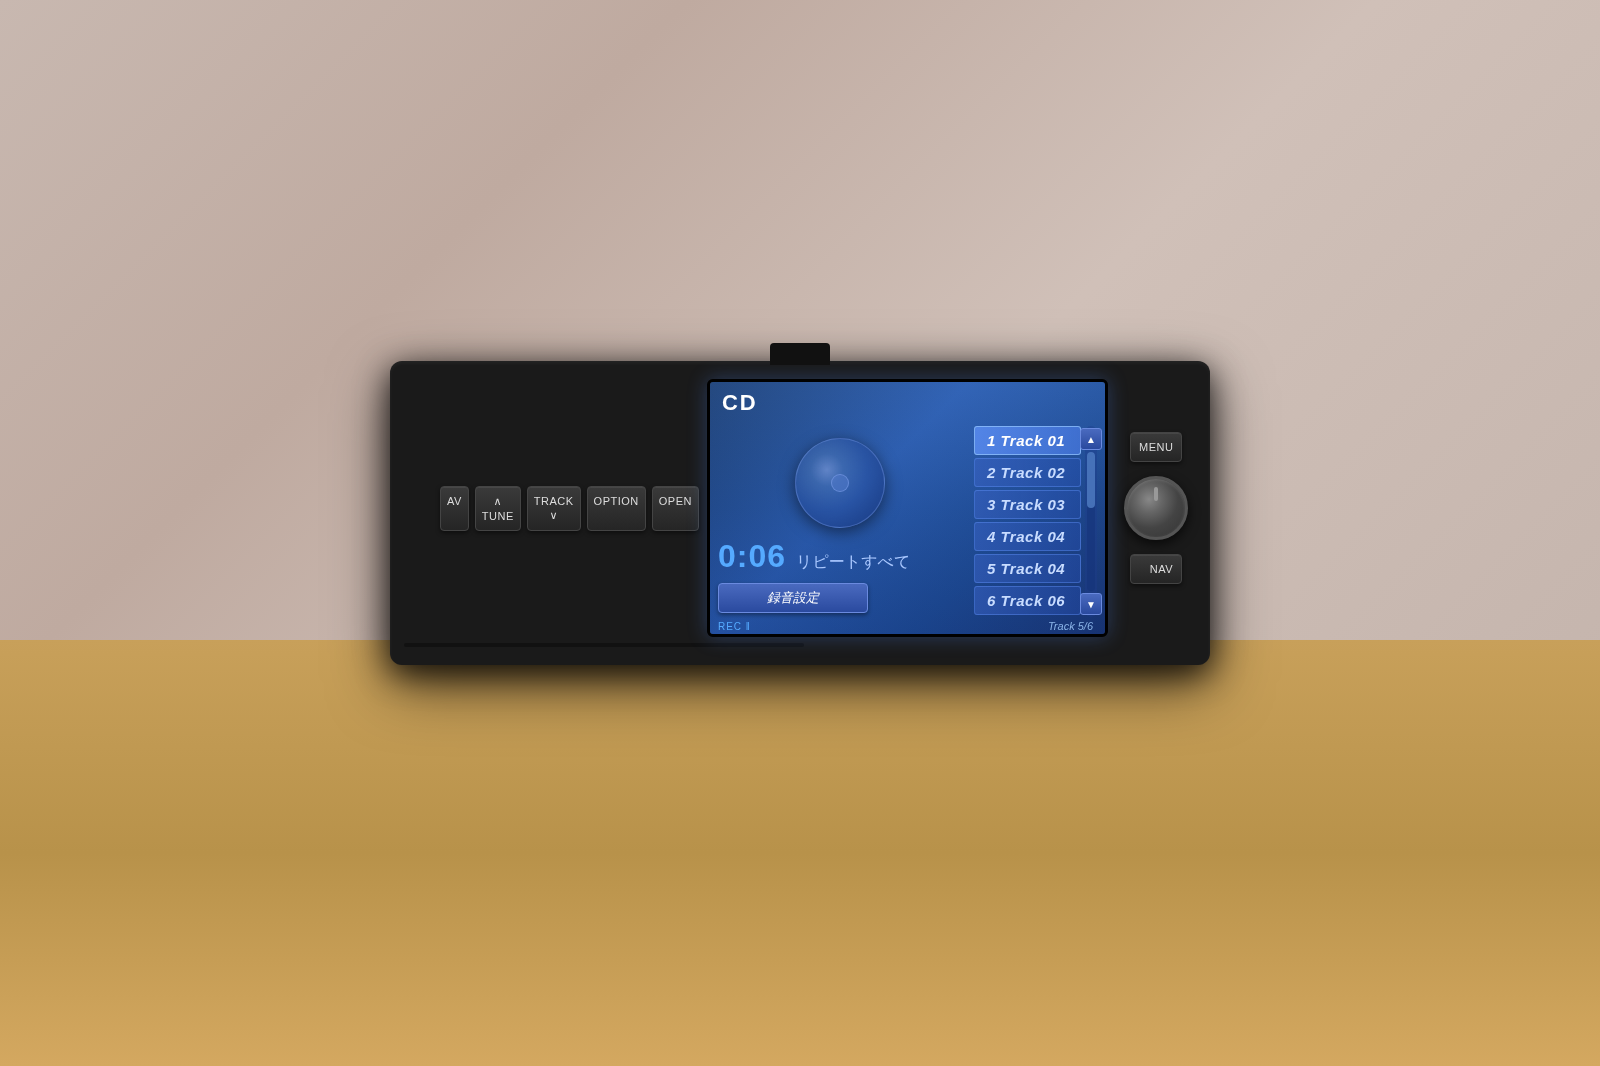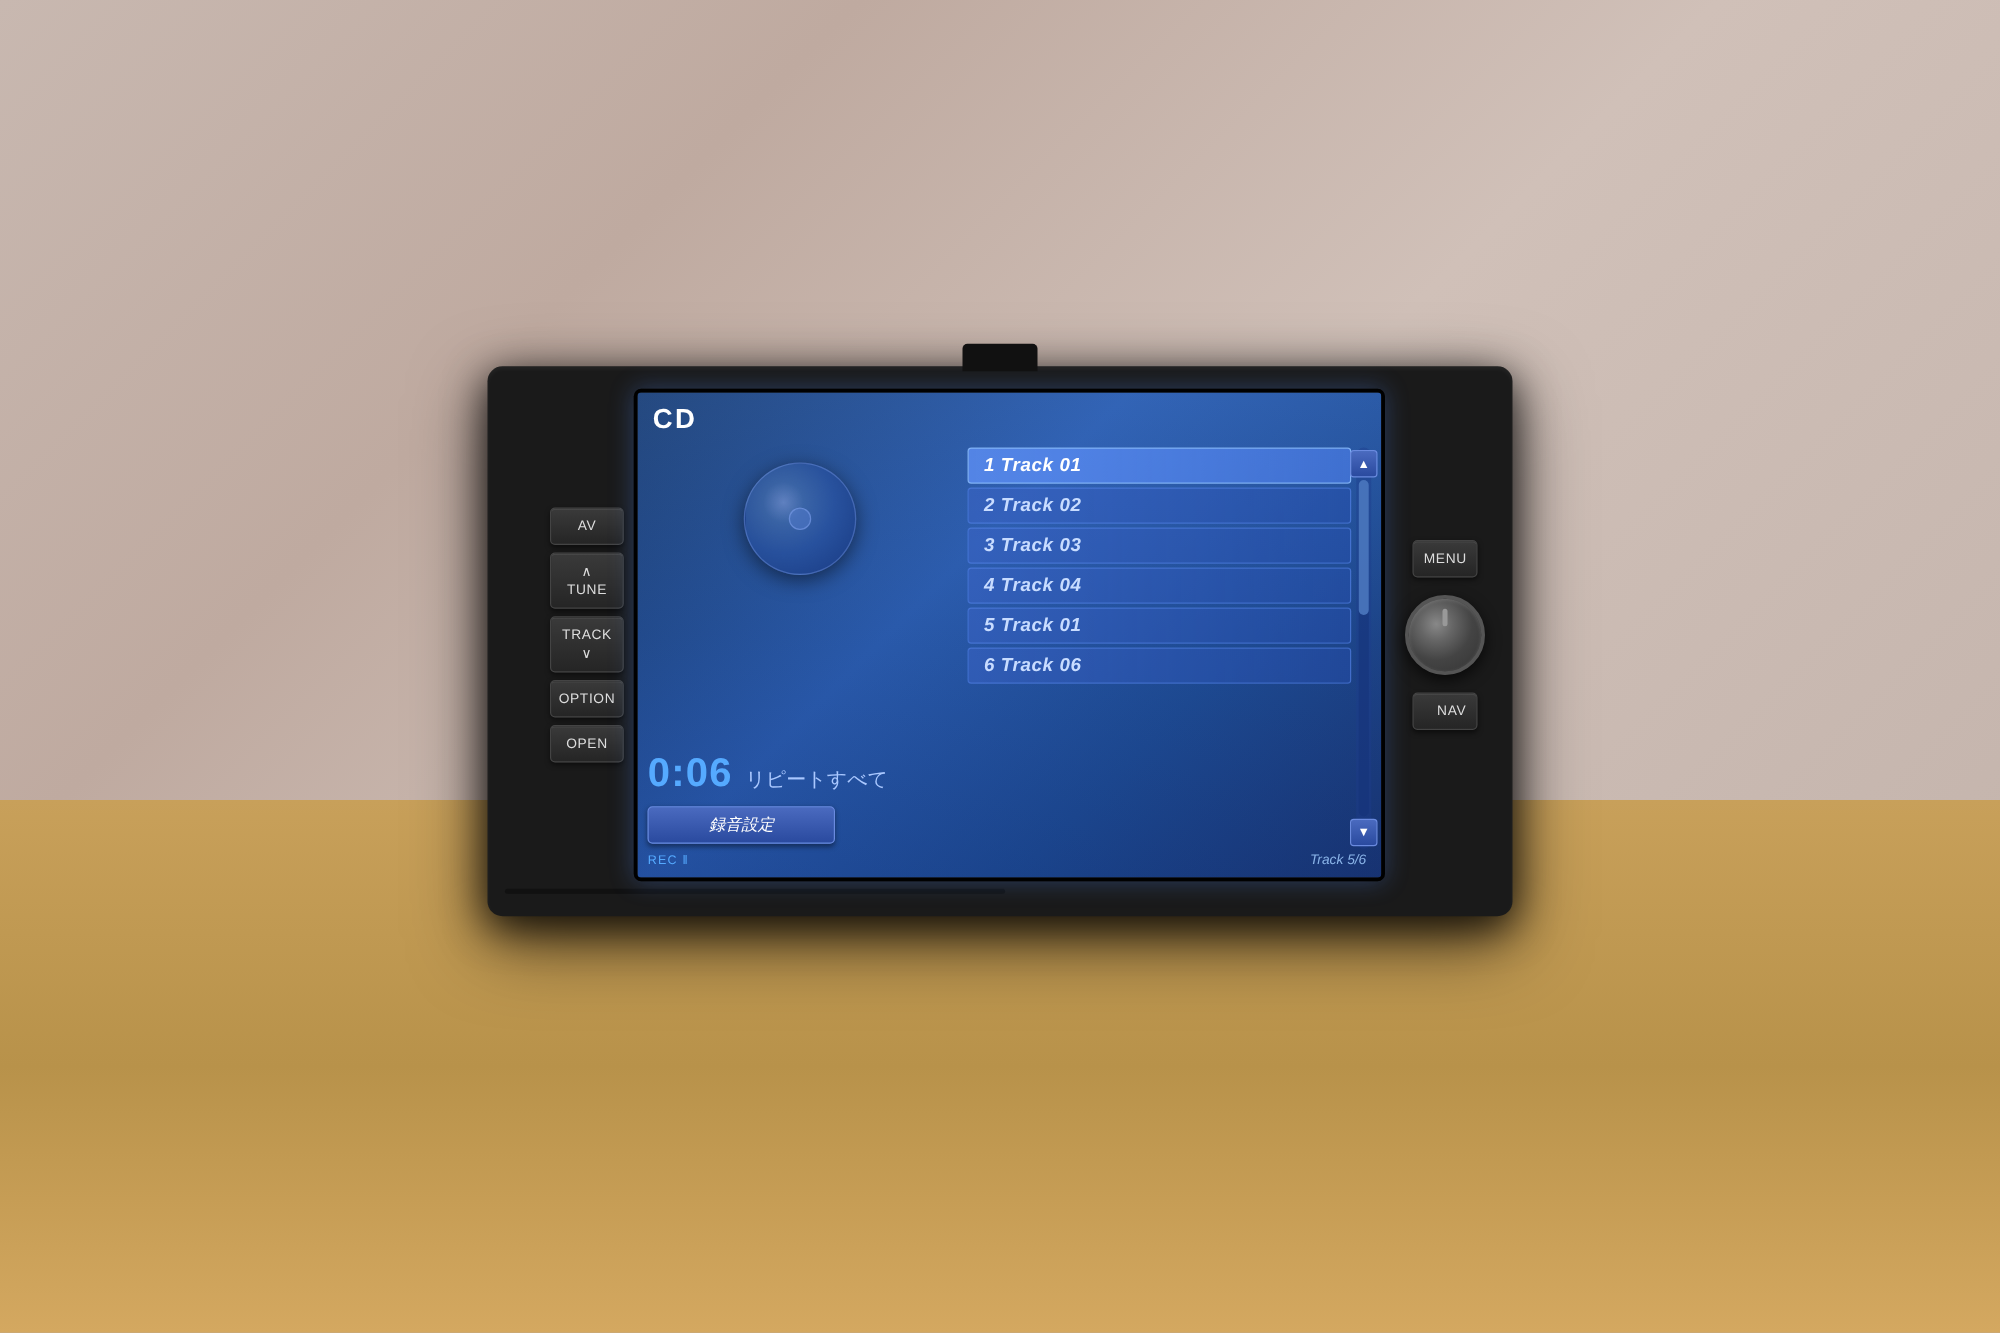--- a/index.html
+++ b/index.html
@@ -75,21 +75,20 @@
 
     .device-inner {
       display: flex;
       align-items: center;
       gap: 8px;
     }
 
     
     .left-panel {
       display: flex;
-      flex-direction: column;
       gap: 6px;
       min-width: 68px;
       padding-left: 36px;
     }
 
     .left-btn {
       background: linear-gradient(to bottom, #3a3a3a, #252525);
       border: 1px solid #444;
       border-radius: 4px;
       color: #ddd;
@@ -120,21 +119,21 @@
       flex: 1;
       border-radius: 6px;
       overflow: hidden;
       border: 3px solid #000;
       box-shadow: 0 0 20px rgba(80, 140, 255, 0.3);
     }
 
     .screen {
       background: linear-gradient(135deg, #1a3a6a 0%, #2a5aaa 40%, #1e4a90 70%, #1a3570 100%);
       width: 100%;
-      height: 388px;
+      height: 252px;
       position: relative;
       overflow: hidden;
       display: flex;
       flex-direction: column;
     }
 
     
     .screen::before {
       content: '';
       position: absolute;
@@ -475,21 +474,21 @@
             </div>
 
             <div class="screen-right">
               <div class="track-list-wrapper">
                 <div class="track-list">
 
                 <div class="track-item active">1 Track 01</div>
                     <div class="track-item">2 Track 02</div>
                     <div class="track-item">3 Track 03</div>
                     <div class="track-item">4 Track 04</div>
-                    <div class="track-item">5 Track 01</div>
+                    <div class="track-item">5 Track 04</div>
                     <div class="track-item">6 Track 06</div>
                   </div>
                 <div class="scrollbar">
                   <div class="scroll-up">▲</div>
                   <div class="scroll-track">
                     <div class="scroll-thumb"></div>
                   </div>
                   <div class="scroll-dn">▼</div>
                 </div>
               </div>

